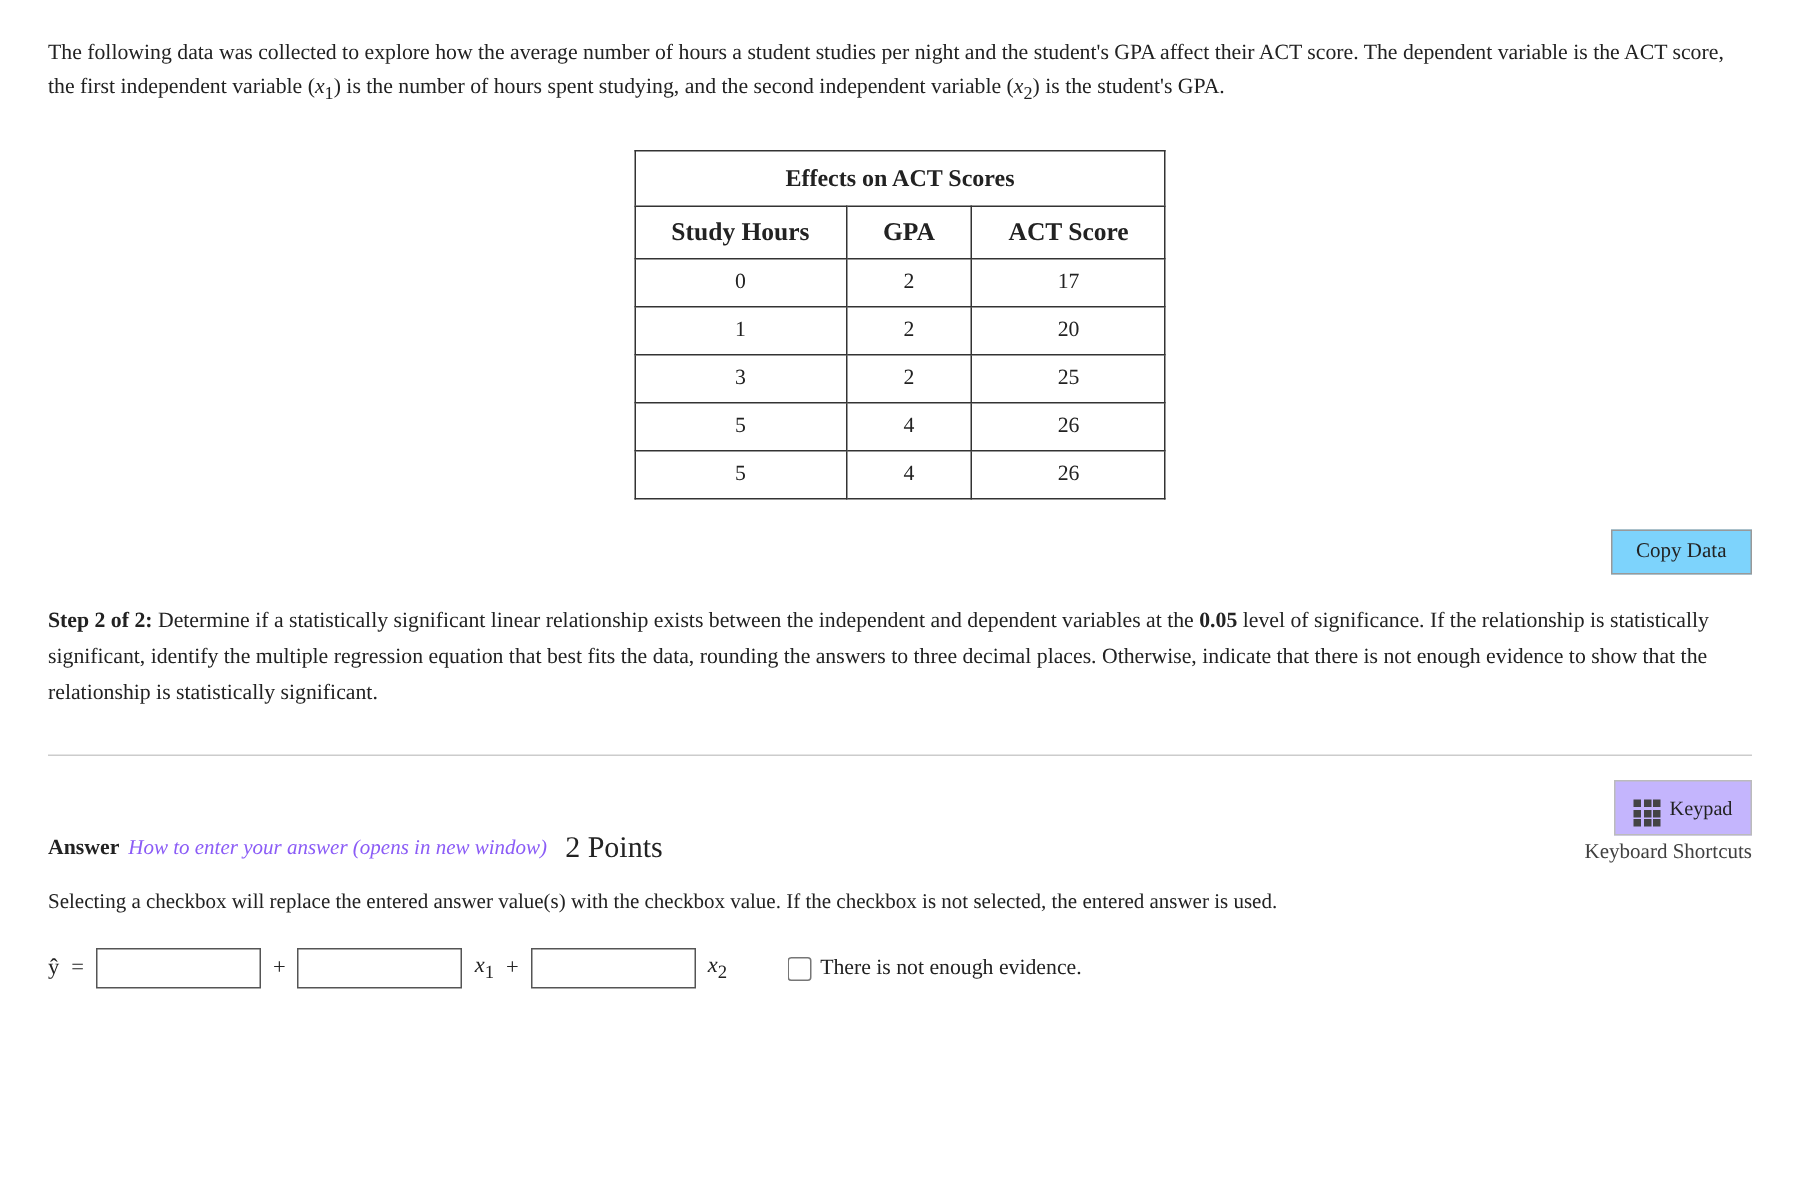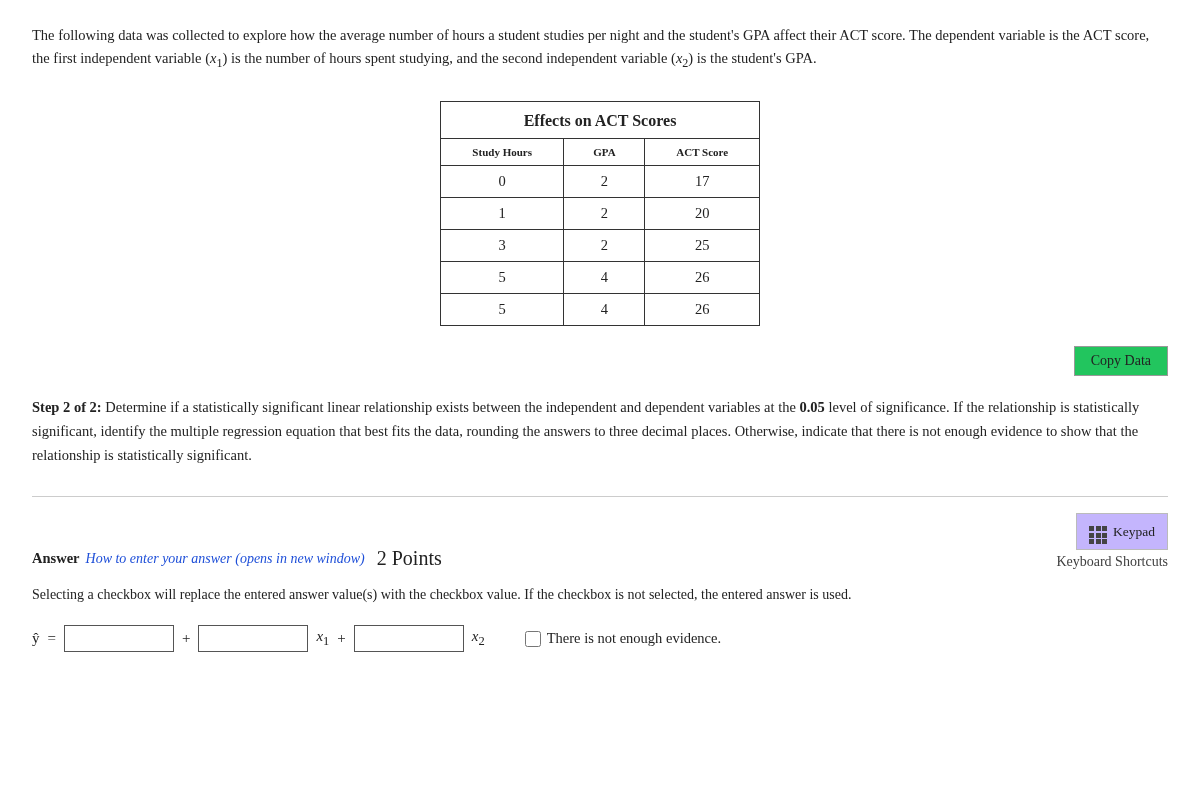--- a/index.html
+++ b/index.html
@@ -34,36 +34,36 @@
       border-bottom: none;
       background: #fff;
       text-align: center;
       caption-side: top;
     }
     .data-table th {
       font-weight: bold;
       padding: 7px 24px;
       border: 1.5px solid #333;
       text-align: center;
-      font-size: 11px;
+      font-size: 17px;
     }
     .data-table td {
       padding: 7px 24px;
       border: 1.5px solid #333;
       text-align: center;
       font-size: 14.5px;
     }
     .copy-data-row {
       display: flex;
       justify-content: flex-end;
       margin-bottom: 20px;
     }
     .copy-data-btn {
       border: 1.5px solid #999;
-      background: #22c55e;
+      background: #7dd3fc;
       padding: 6px 16px;
       font-size: 14px;
       cursor: pointer;
       font-family: Georgia, serif;
       color: #222;
     }
     .step-text {
       line-height: 1.65;
       font-size: 14.5px;
       margin-bottom: 28px;
@@ -89,21 +89,21 @@
       display: flex;
       align-items: center;
       gap: 6px;
       flex-wrap: wrap;
     }
     .answer-label {
       font-weight: bold;
       font-size: 14.5px;
     }
     .answer-link {
-      color: #1d4ed8;
+      color: #8b5cf6;
       font-style: italic;
       font-size: 14px;
       cursor: pointer;
       text-decoration: none;
     }
     .points-text {
       font-size: 20px;
       margin-left: 6px;
     }
     .answer-right {

